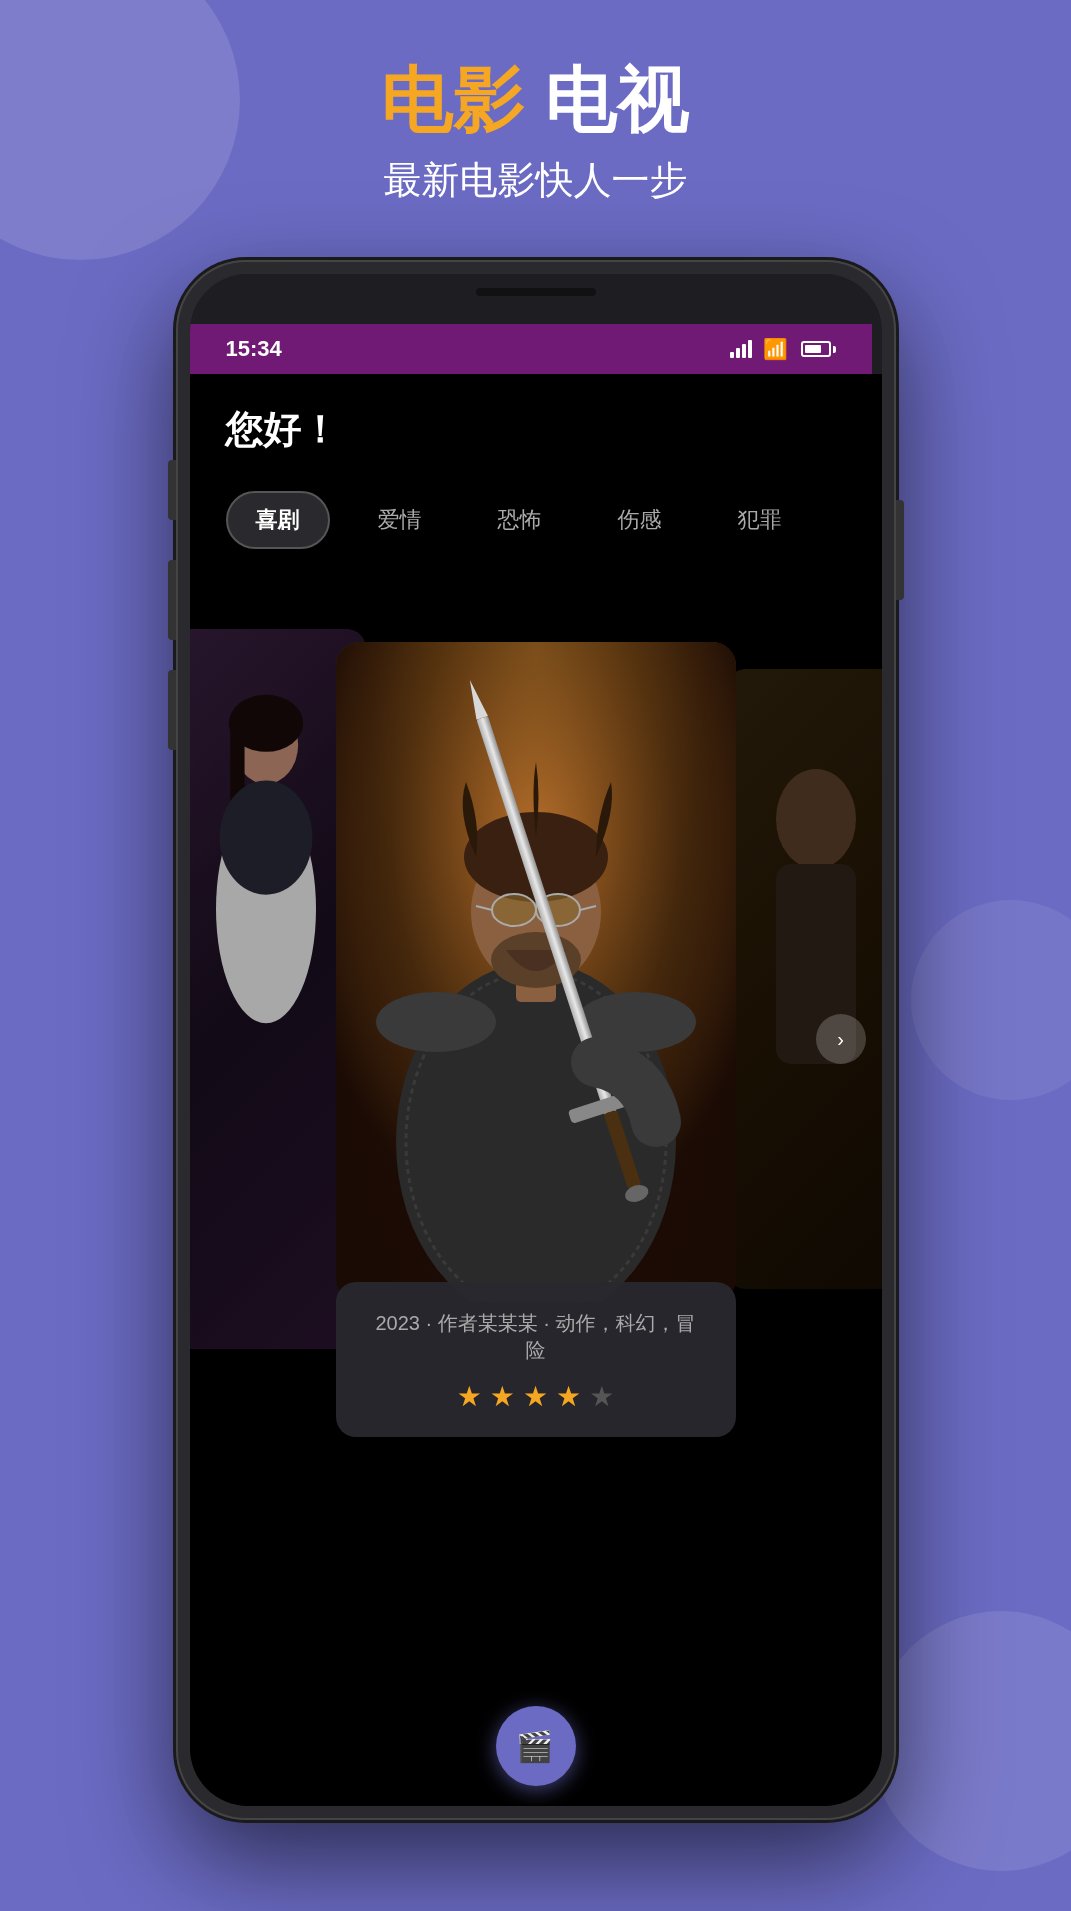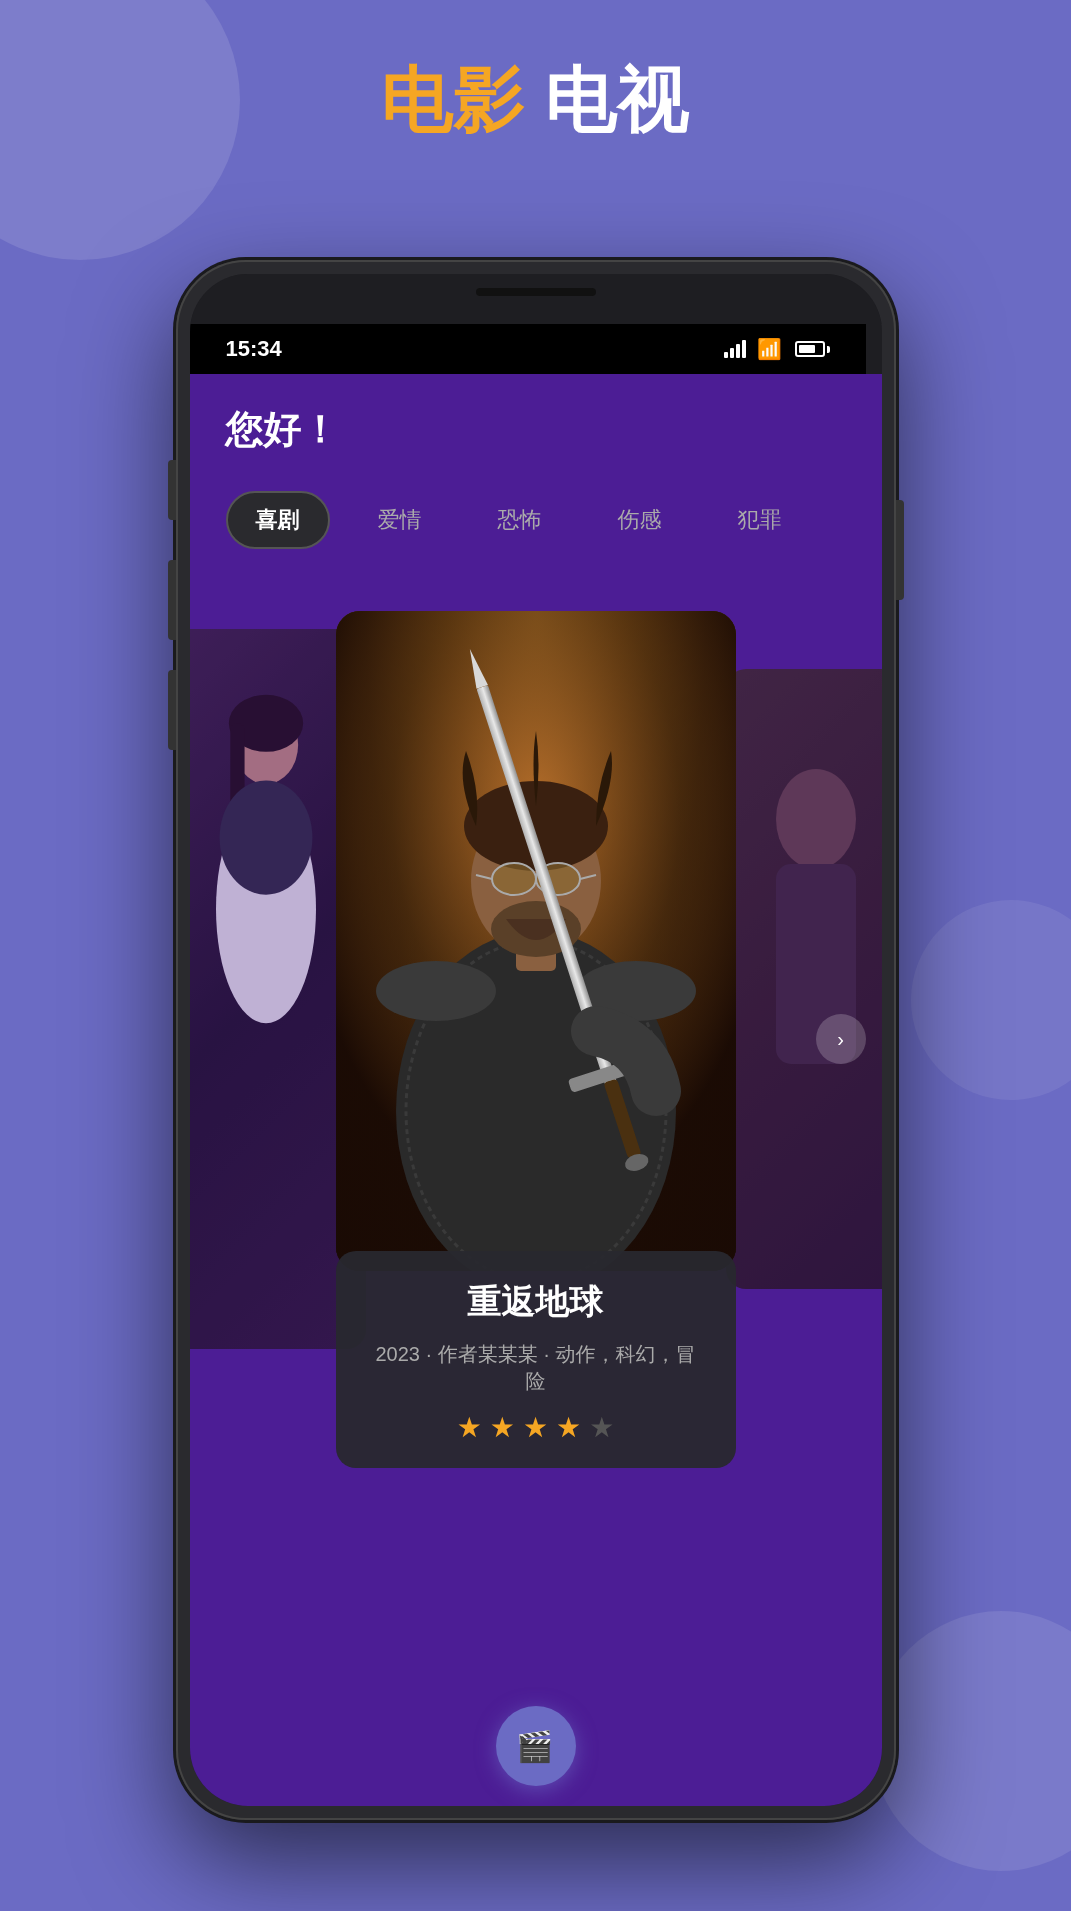--- a/index.html
+++ b/index.html
@@ -174,28 +174,28 @@
       background: #111;
       border-radius: 4px;
       margin-top: 14px;
     }
 
     
     .status-bar {
       position: absolute;
       top: 50px;
       left: 0;
-      right: 16px;
+      right: 10px;
       height: 50px;
       display: flex;
       justify-content: space-between;
       align-items: center;
       padding: 0 36px;
       z-index: 20;
-      background: #000000;
+      background: #701a75;
       text-align: center;
     }
 
     .status-time {
       color: #fff;
       font-size: 22px;
       font-weight: 600;
     }
 
     .status-icons {
@@ -253,21 +253,21 @@
       border-radius: 0 2px 2px 0;
     }
 
     
     .app-content {
       position: absolute;
       top: 100px;
       left: 0;
       right: 0;
       bottom: 0;
-      background: #4c1d95;
+      background: #000000;
       padding: 0 36px;
       overflow: hidden;
     }
 
     
     .greeting-section {
       padding-top: 30px;
       margin-bottom: 36px;
     }
 
@@ -482,20 +482,21 @@
 
 <div class="bg-circle-top-left"></div>
 <div class="bg-circle-bottom-right"></div>
 <div class="bg-circle-mid-right"></div>
 
 <div class="header-section">
   <div class="header-title">
     <span class="header-title-movie">电影</span>
     <span class="header-title-tv">电视</span>
   </div>
+  <div class="header-subtitle">最新电影快人一步</div>
 </div>
 
 <div class="phone-wrapper">
 
   <div class="phone-shell">
 
     <div class="phone-btn-right"></div>
     <div class="phone-btn-left-1"></div>
     <div class="phone-btn-left-2"></div>
     <div class="phone-btn-left-3"></div>
@@ -648,21 +649,20 @@
                   <stop offset="50%" stop-color="#e8e8e8"></stop>
                   <stop offset="100%" stop-color="#909090"></stop>
                 </linearGradient>
               </defs>
 
               <path d="M260,420 Q310,430 320,480" stroke="#3a3a3a" stroke-width="50" stroke-linecap="round" fill="none"></path>
             </svg>
           </div>
 
           <div class="info-card">
-            <div class="movie-title">重返地球</div>
             <div class="movie-meta">2023 · 作者某某某 · 动作，科幻，冒险</div>
             <div class="stars-row">
               <span class="star star-filled">★</span>
               <span class="star star-filled">★</span>
               <span class="star star-filled">★</span>
               <span class="star star-filled">★</span>
               <span class="star star-empty">★</span>
             </div>
           </div>
         </div>

